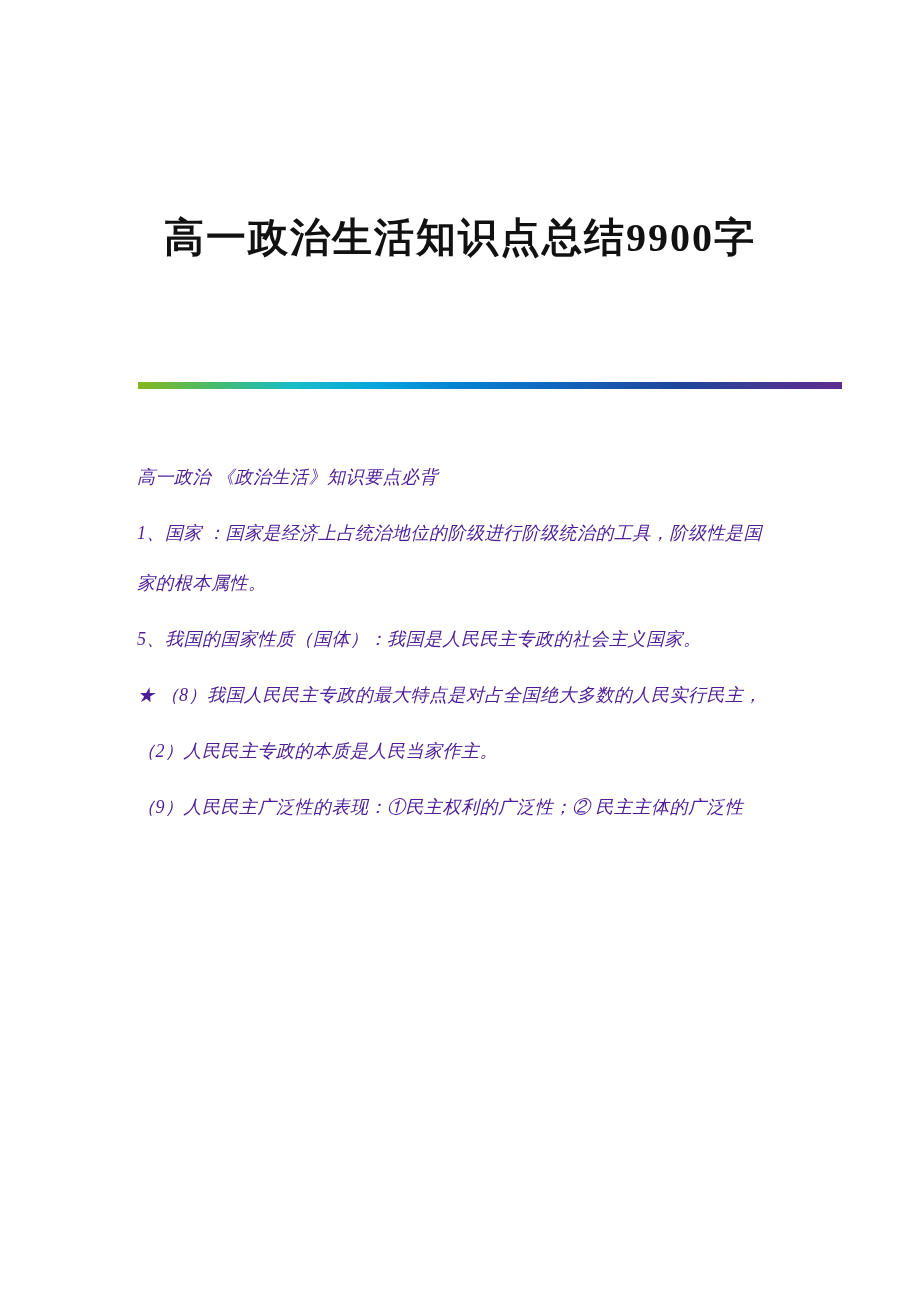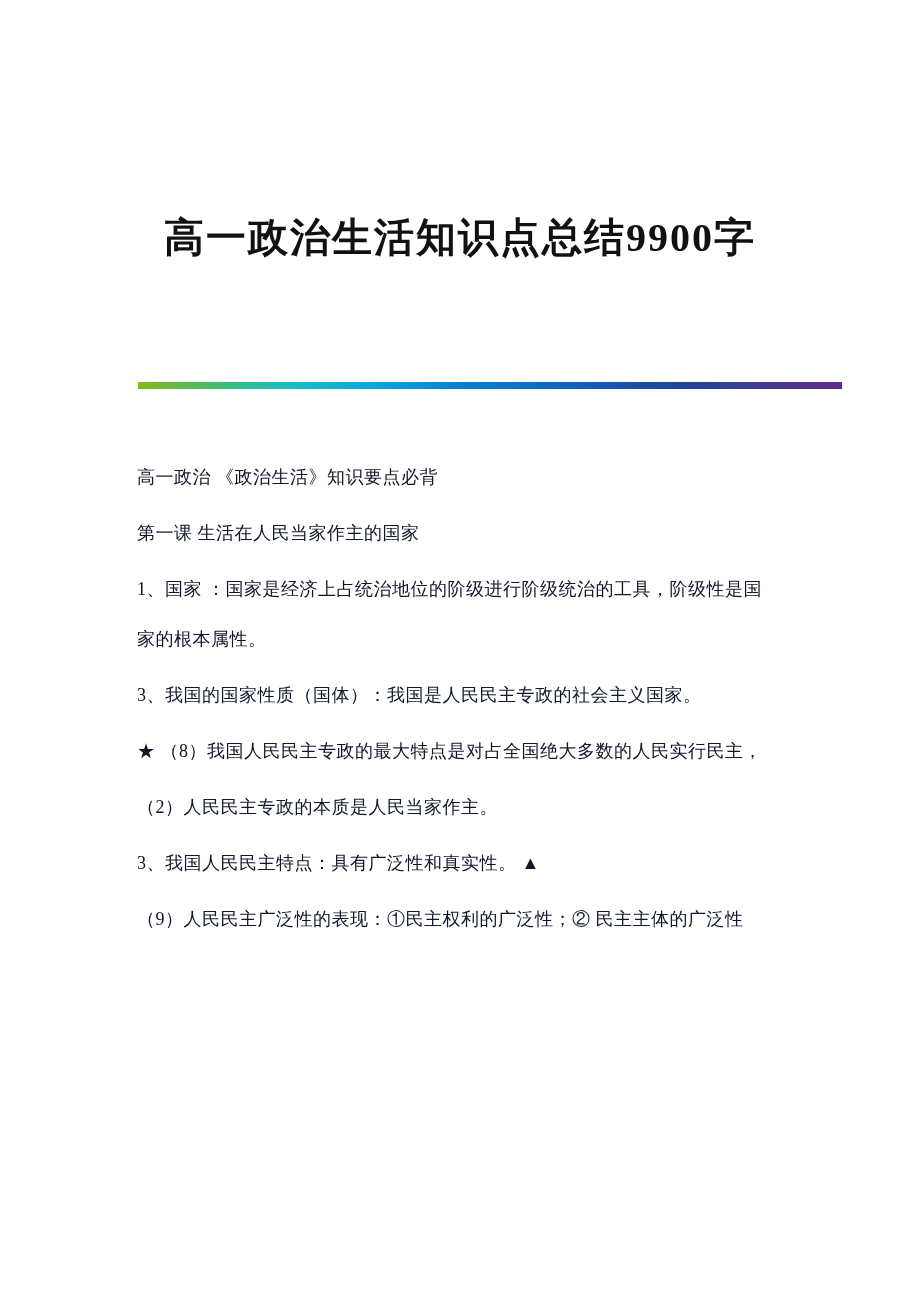--- a/index.html
+++ b/index.html
@@ -33,44 +33,43 @@
   .divider {
     width: 704px;
     height: 7px;
     margin: 118px 0 0 138px;
     background: linear-gradient(90deg, #86b71e, #44bb6e, #17bdc8, #09a7dc, #0784d2, #0d6ec4, #1758ae, #1f4499, #433a94, #5f2c90);
   }
   .doc-body {
     margin: 63px 0 0 137px;
     width: 660px;
     font-size: 18px;
-    color: #0f172a;
+    color: #4c1d95;
+    font-style: italic;
   }
   .line {
     height: 50px;
     line-height: 50px;
     white-space: pre;
     letter-spacing: 0.5px;
   }
   .gap { margin-top: 6px; }
 </style>
 </head>
 <body>
 
 <div class="page">
 
   <h1 class="doc-title">高一政治生活知识点总结9900字</h1>
 
   <div class="divider" style="background: linear-gradient(90deg, rgb(134, 183, 30), rgb(68, 187, 110), rgb(23, 189, 200), rgb(9, 167, 220), rgb(7, 132, 210), rgb(13, 110, 196), rgb(23, 88, 174), rgb(31, 68, 153), rgb(67, 58, 148), rgb(95, 44, 144));"></div>
 
   <div class="doc-body">
     <div class="line">高一政治 《政治生活》知识要点必背</div>
-    <div class="line gap">第一课 生活在人民当家作主的国家</div>
     <div class="line gap">1、国家 ：国家是经济上占统治地位的阶级进行阶级统治的工具，阶级性是国</div>
     <div class="line">家的根本属性。</div>
-    <div class="line gap">3、我国的国家性质（国体）：我国是人民民主专政的社会主义国家。</div>
+    <div class="line gap">5、我国的国家性质（国体）：我国是人民民主专政的社会主义国家。</div>
     <div class="line gap">★ （8）我国人民民主专政的最大特点是对占全国绝大多数的人民实行民主，</div>
     <div class="line gap">（2）人民民主专政的本质是人民当家作主。</div>
-    <div class="line gap">3、我国人民民主特点：具有广泛性和真实性。 ▲</div>
     <div class="line gap">（9）人民民主广泛性的表现：①民主权利的广泛性；② 民主主体的广泛性</div>
   </div>
 
 </div>
 
 </body></html>

